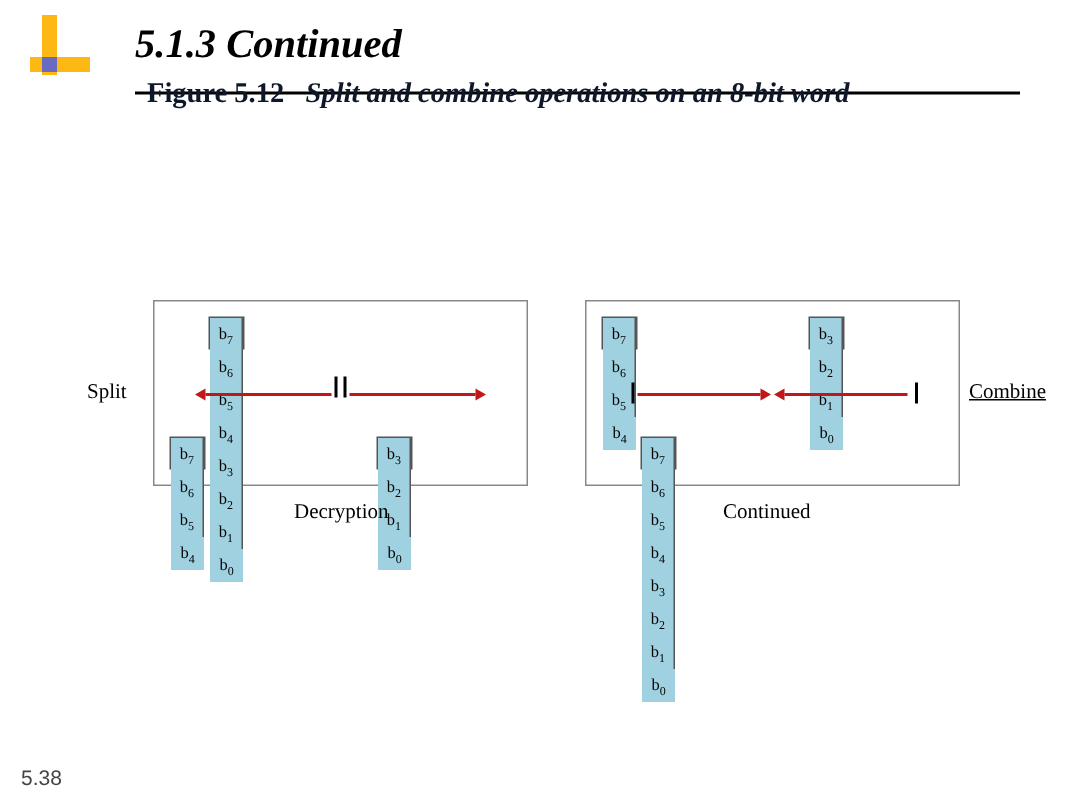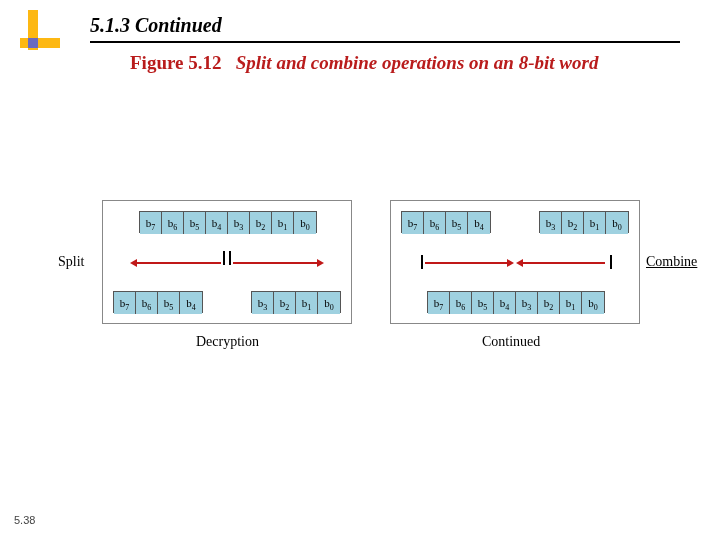--- a/index.html
+++ b/index.html
@@ -21,43 +21,42 @@
   .logo .bar1 { position:absolute; left:8px; top:0; width:10px; height:40px; background:#fdb813; }
   .logo .bar2 { position:absolute; left:0; top:28px; width:40px; height:10px; background:#fdb813; }
   .logo .sq   { position:absolute; left:8px; top:28px; width:10px; height:10px; background:#6a6ac0; }
 
   .heading {
     position: absolute;
     left: 90px;
     top: 14px;
     font-style: italic;
     font-weight: bold;
-    font-size: 20px;
+    font-size: 27px;
     color: #000;
     border-bottom: 2px solid #000;
-    padding-bottom: 4px;
+    padding-bottom: 16px;
     width: 590px;
   }
   .figline {
     position: absolute;
     left: 98px;
     top: 52px;
     font-size: 19px;
-    color: #b91c1c;
-    margin-left: 32px;
+    color: #0f172a;
   }
   .figline .fignum { font-weight: bold; }
   .figline .figcap { font-style: italic; font-weight: bold; }
 
   .footer {
     position: absolute;
     left: 14px;
     bottom: 14px;
     font-family: Arial, sans-serif;
-    font-size: 11px;
+    font-size: 14px;
     color: #444;
   }
 
   
   .diagram {
     position: absolute;
     left: 60px;
     top: 200px;
     width: 600px;
     height: 200px;
@@ -81,20 +80,21 @@
   .lbl.split    { left: -2px;  top: 54px; }
   .lbl.combine  { left: 586px; top: 54px; text-decoration: underline; }
   .lbl.enc      { left: 136px; top: 134px; }
   .lbl.dec      { left: 422px; top: 134px; }
 
   .word {
     position: absolute;
     display: flex;
     border: 1px solid #555;
     height: 22px;
+    flex-direction: column;
   }
   .cell {
     width: 22px;
     height: 22px;
     border-right: 1px solid #555;
     background: #9fd1e0;
     font-family: 'Times New Roman', serif;
     font-size: 11px;
     text-align: center;
     line-height: 22px;

